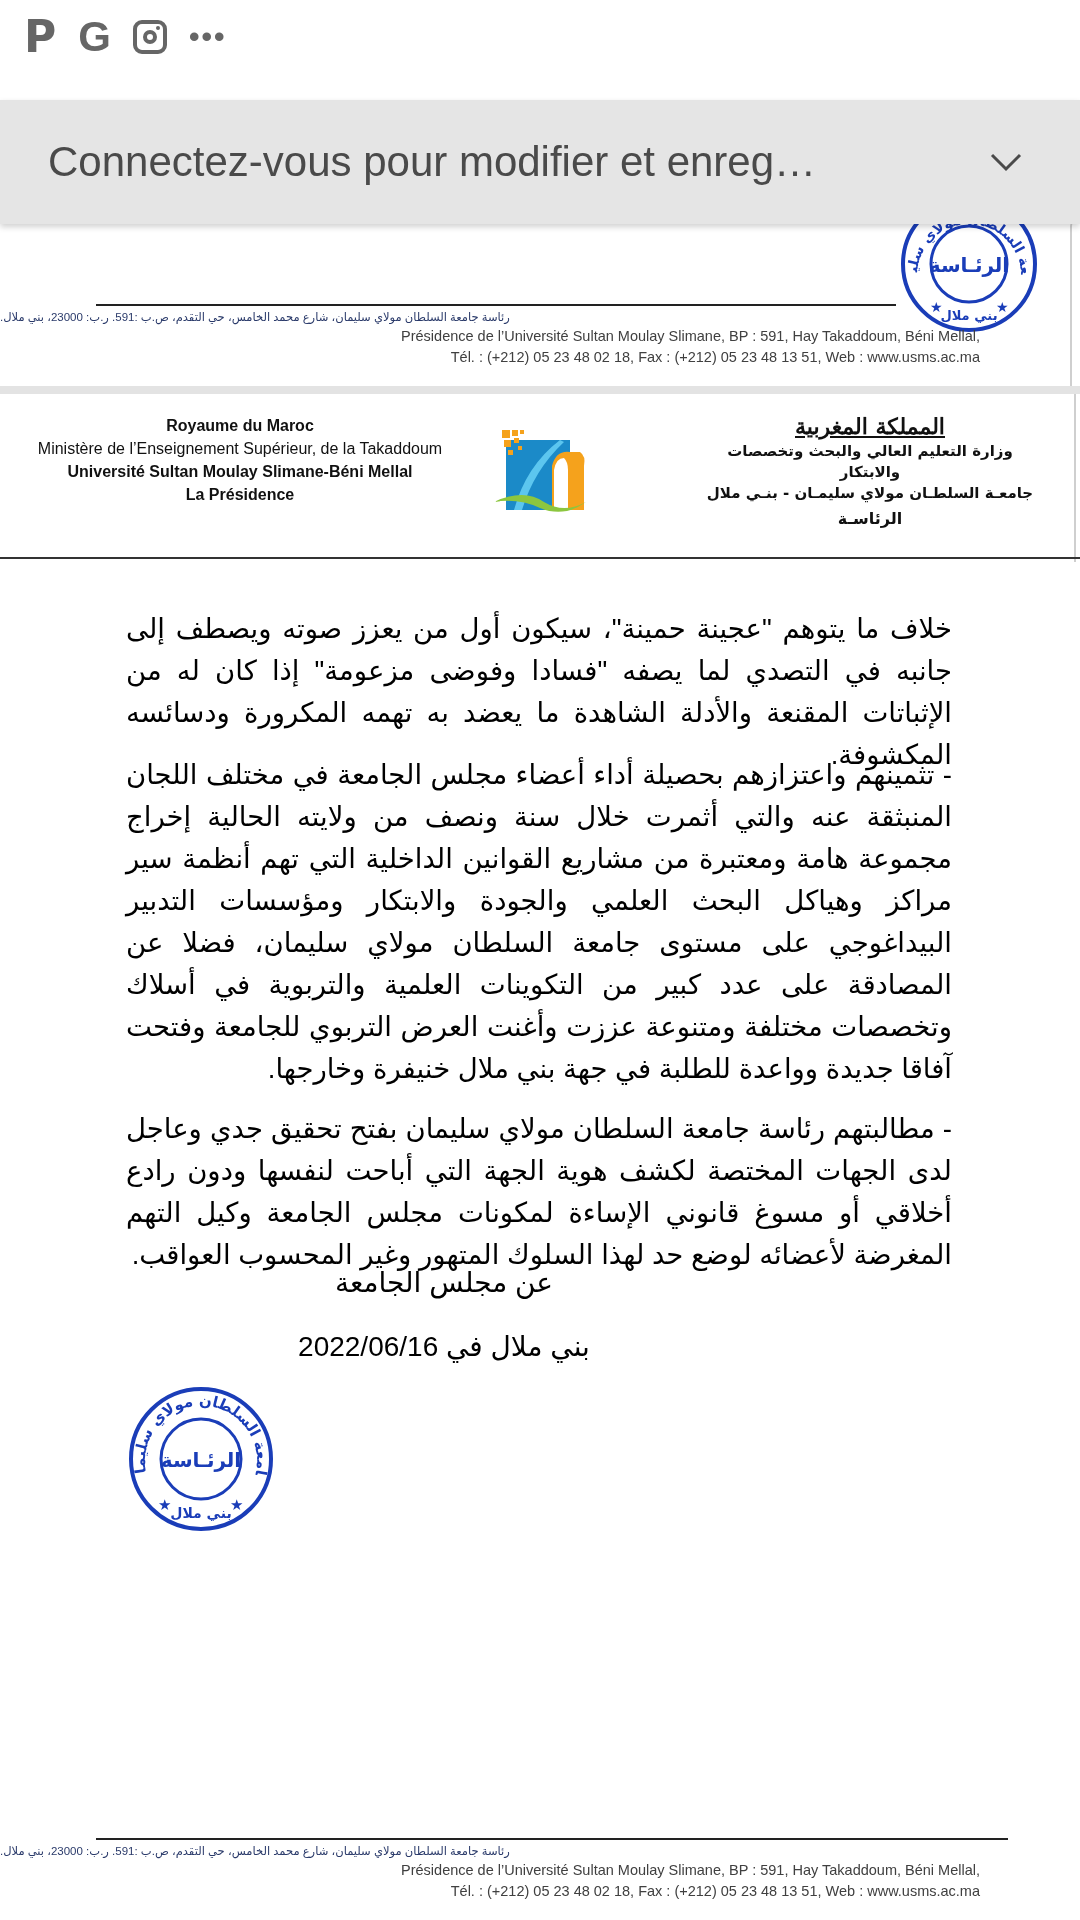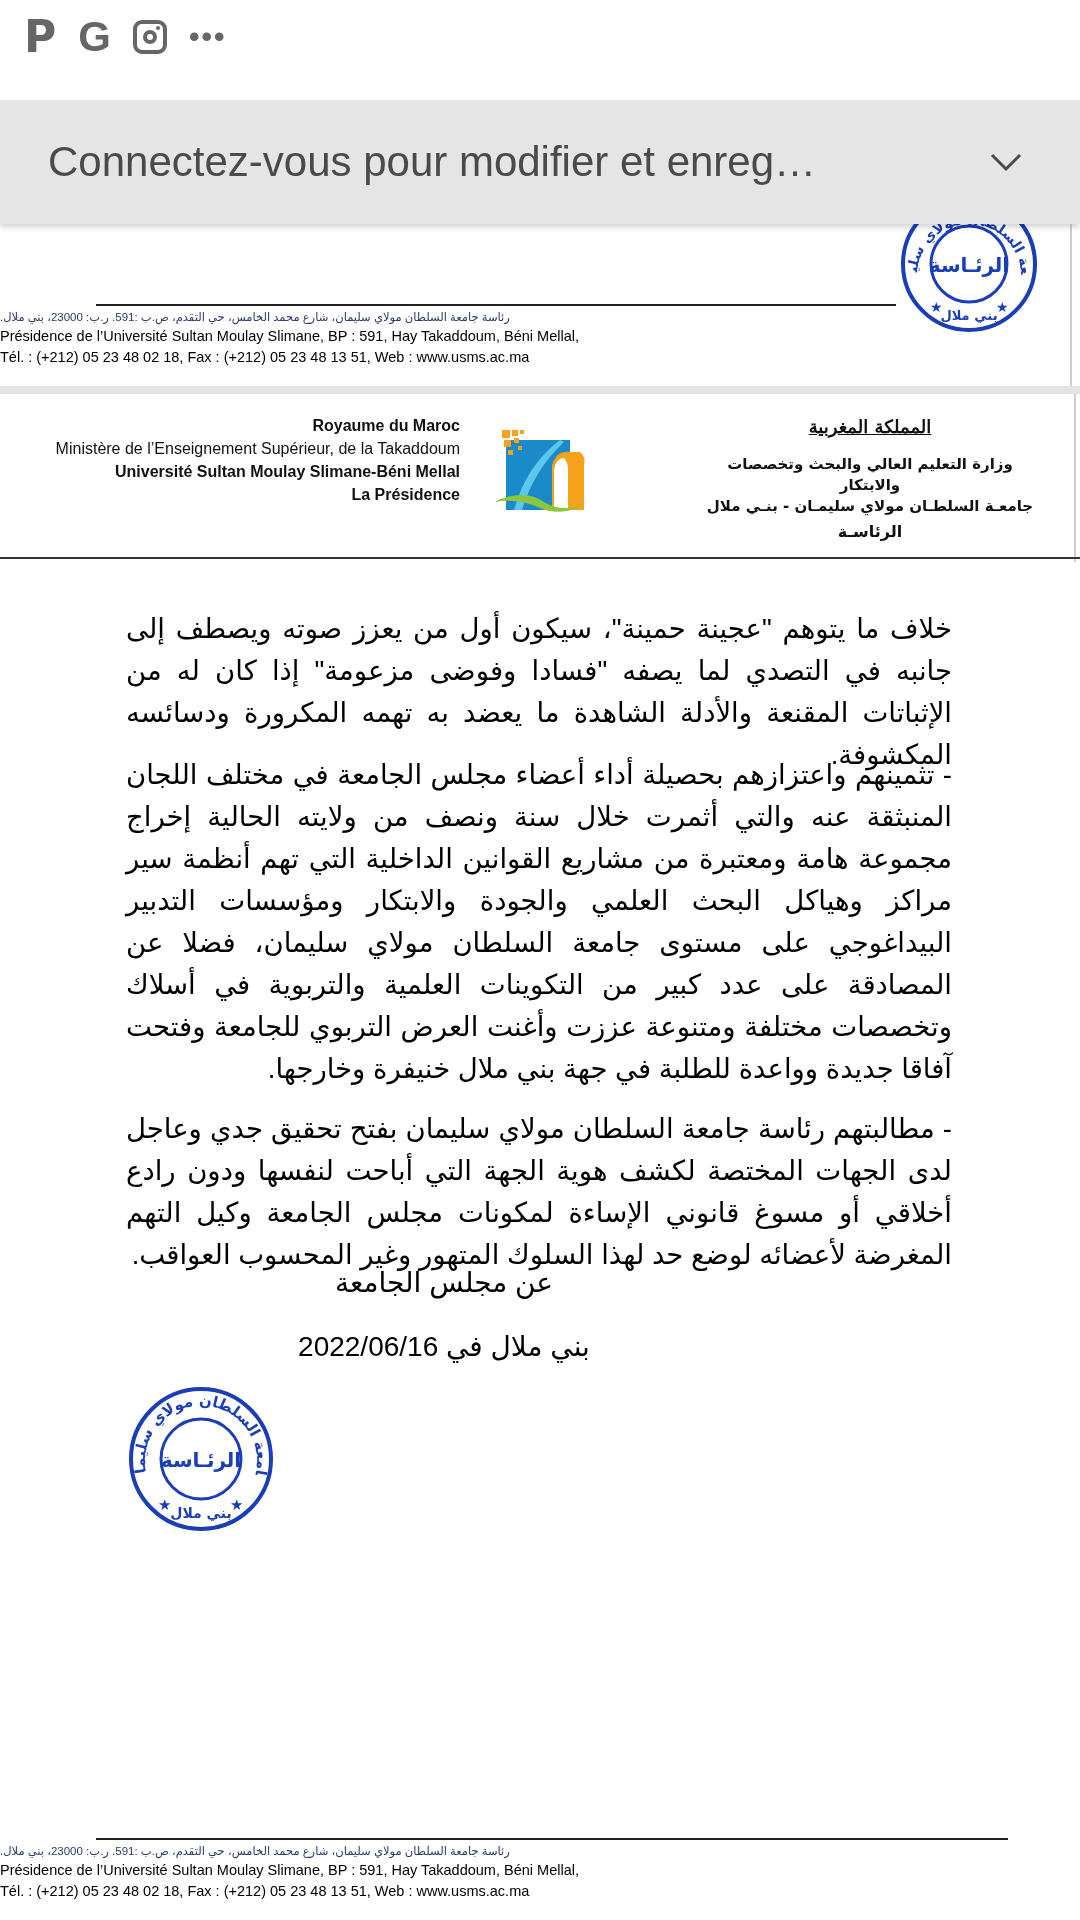--- a/index.html
+++ b/index.html
@@ -42,32 +42,32 @@
     .banner-text { position: absolute; left: 48px; font-size: 42px; color: #4a4a4a; line-height: 124px; white-space: nowrap; }
     .banner-chevron { position: absolute; right: 56px; top: 44px; width: 36px; height: 36px; }
 
     
     .page { position: absolute; left: 0; width: 1080px; background: #fff; }
     .page1 { top: 196px; height: 190px; }
     .seal-top { position: absolute; left: 892px; top: 0px; width: 154px; height: 144px; }
     .page-right-edge { position: absolute; right: 0; top: 20px; width: 10px; bottom: 0; border-left: 2px solid #cfcfcf; border-top: 2px solid #cfcfcf; border-top-left-radius: 10px; }
     .footer-rule { position: absolute; left: 96px; height: 2px; background: #222; }
     .footer-ar { position: absolute; left: 0; width: 1080px; text-align: left; font-size: 11.5px; color: #2a3a6a; direction: rtl; }
-    .footer-fr { position: absolute; left: 0; width: 980px; text-align: left; font-size: 14.5px; color: #000000; }
+    .footer-fr { position: absolute; left: 0; width: 980px; text-align: right; font-size: 14.5px; color: #404040; }
 
     .page-gap { position: absolute; left: 0; top: 386px; width: 1080px; height: 8px; background: #e3e3e3; }
 
     
     .page2 { top: 394px; height: 1526px; }
     .page2-right-edge { position: absolute; right: 0; top: 0; width: 6px; height: 168px; border-left: 2px solid #cfcfcf; }
-    .hdr-fr { position: absolute; left: 20px; top: 20px; width: 440px; text-align: right; color: #111; font-size: 16px; line-height: 23px; }
+    .hdr-fr { position: absolute; left: 20px; top: 20px; width: 440px; text-align: center; color: #111; font-size: 16px; line-height: 23px; }
     .hdr-fr .b { font-weight: bold; }
     .logo { position: absolute; left: 494px; top: 32px; width: 92px; height: 90px; }
     .hdr-ar { position: absolute; left: 700px; top: 22px; width: 340px; text-align: center; direction: rtl; color: #111; font-family: "DejaVu Sans", sans-serif; font-weight: bold; font-size: 15px; line-height: 21px; }
-    .hdr-ar .title { font-size: 18px; text-decoration: underline; margin-bottom: 17px; font-family: "DejaVu Serif", serif; }
+    .hdr-ar .title { font-size: 22px; text-decoration: underline; margin-bottom: 4px; font-family: "DejaVu Serif", serif; }
     .hdr-ar .pres { margin-top: 4px; font-size: 16px; }
     .hdr-rule { position: absolute; left: 0; top: 163px; width: 1080px; height: 2px; background: #333; }
 
     .body-text {
       position: absolute; left: 126px; width: 826px; direction: rtl; text-align: justify;
       font-family: "Liberation Sans", "DejaVu Sans", sans-serif; font-size: 27.5px; line-height: 42px; color: #000;
     }
     .p1 { top: 214px; }
     .p2 { top: 360px; }
     .p3 { top: 714px; }

